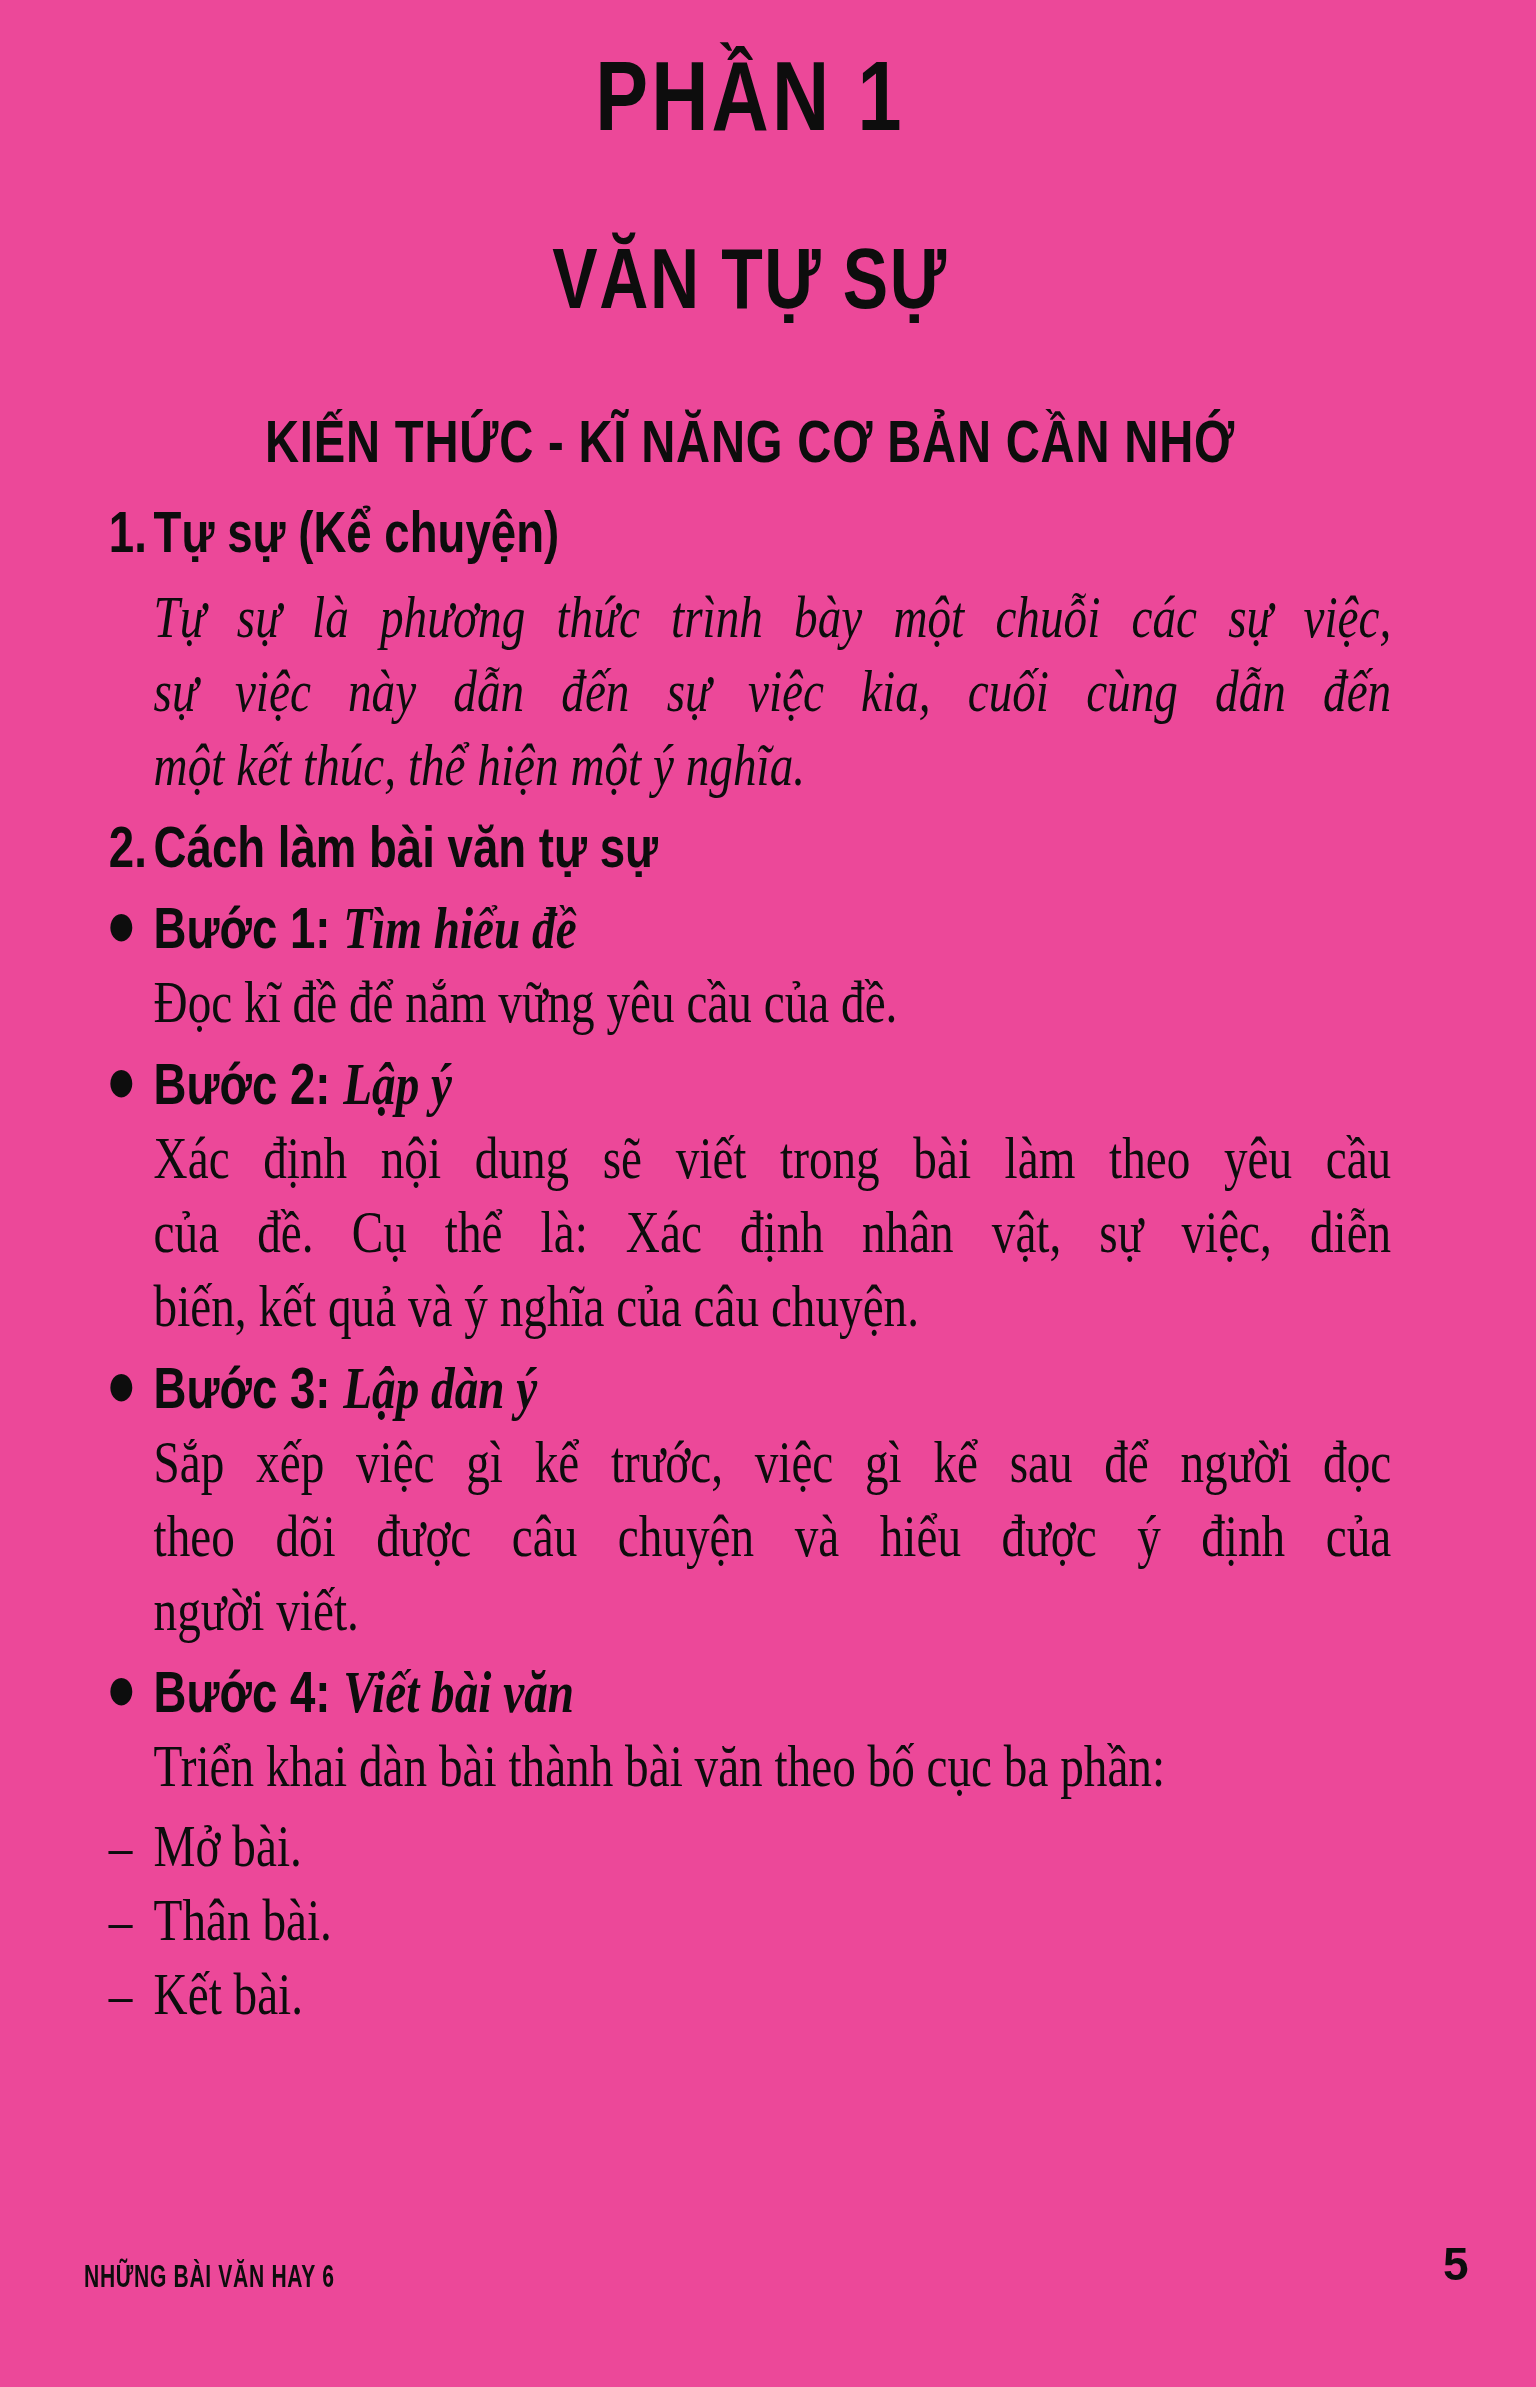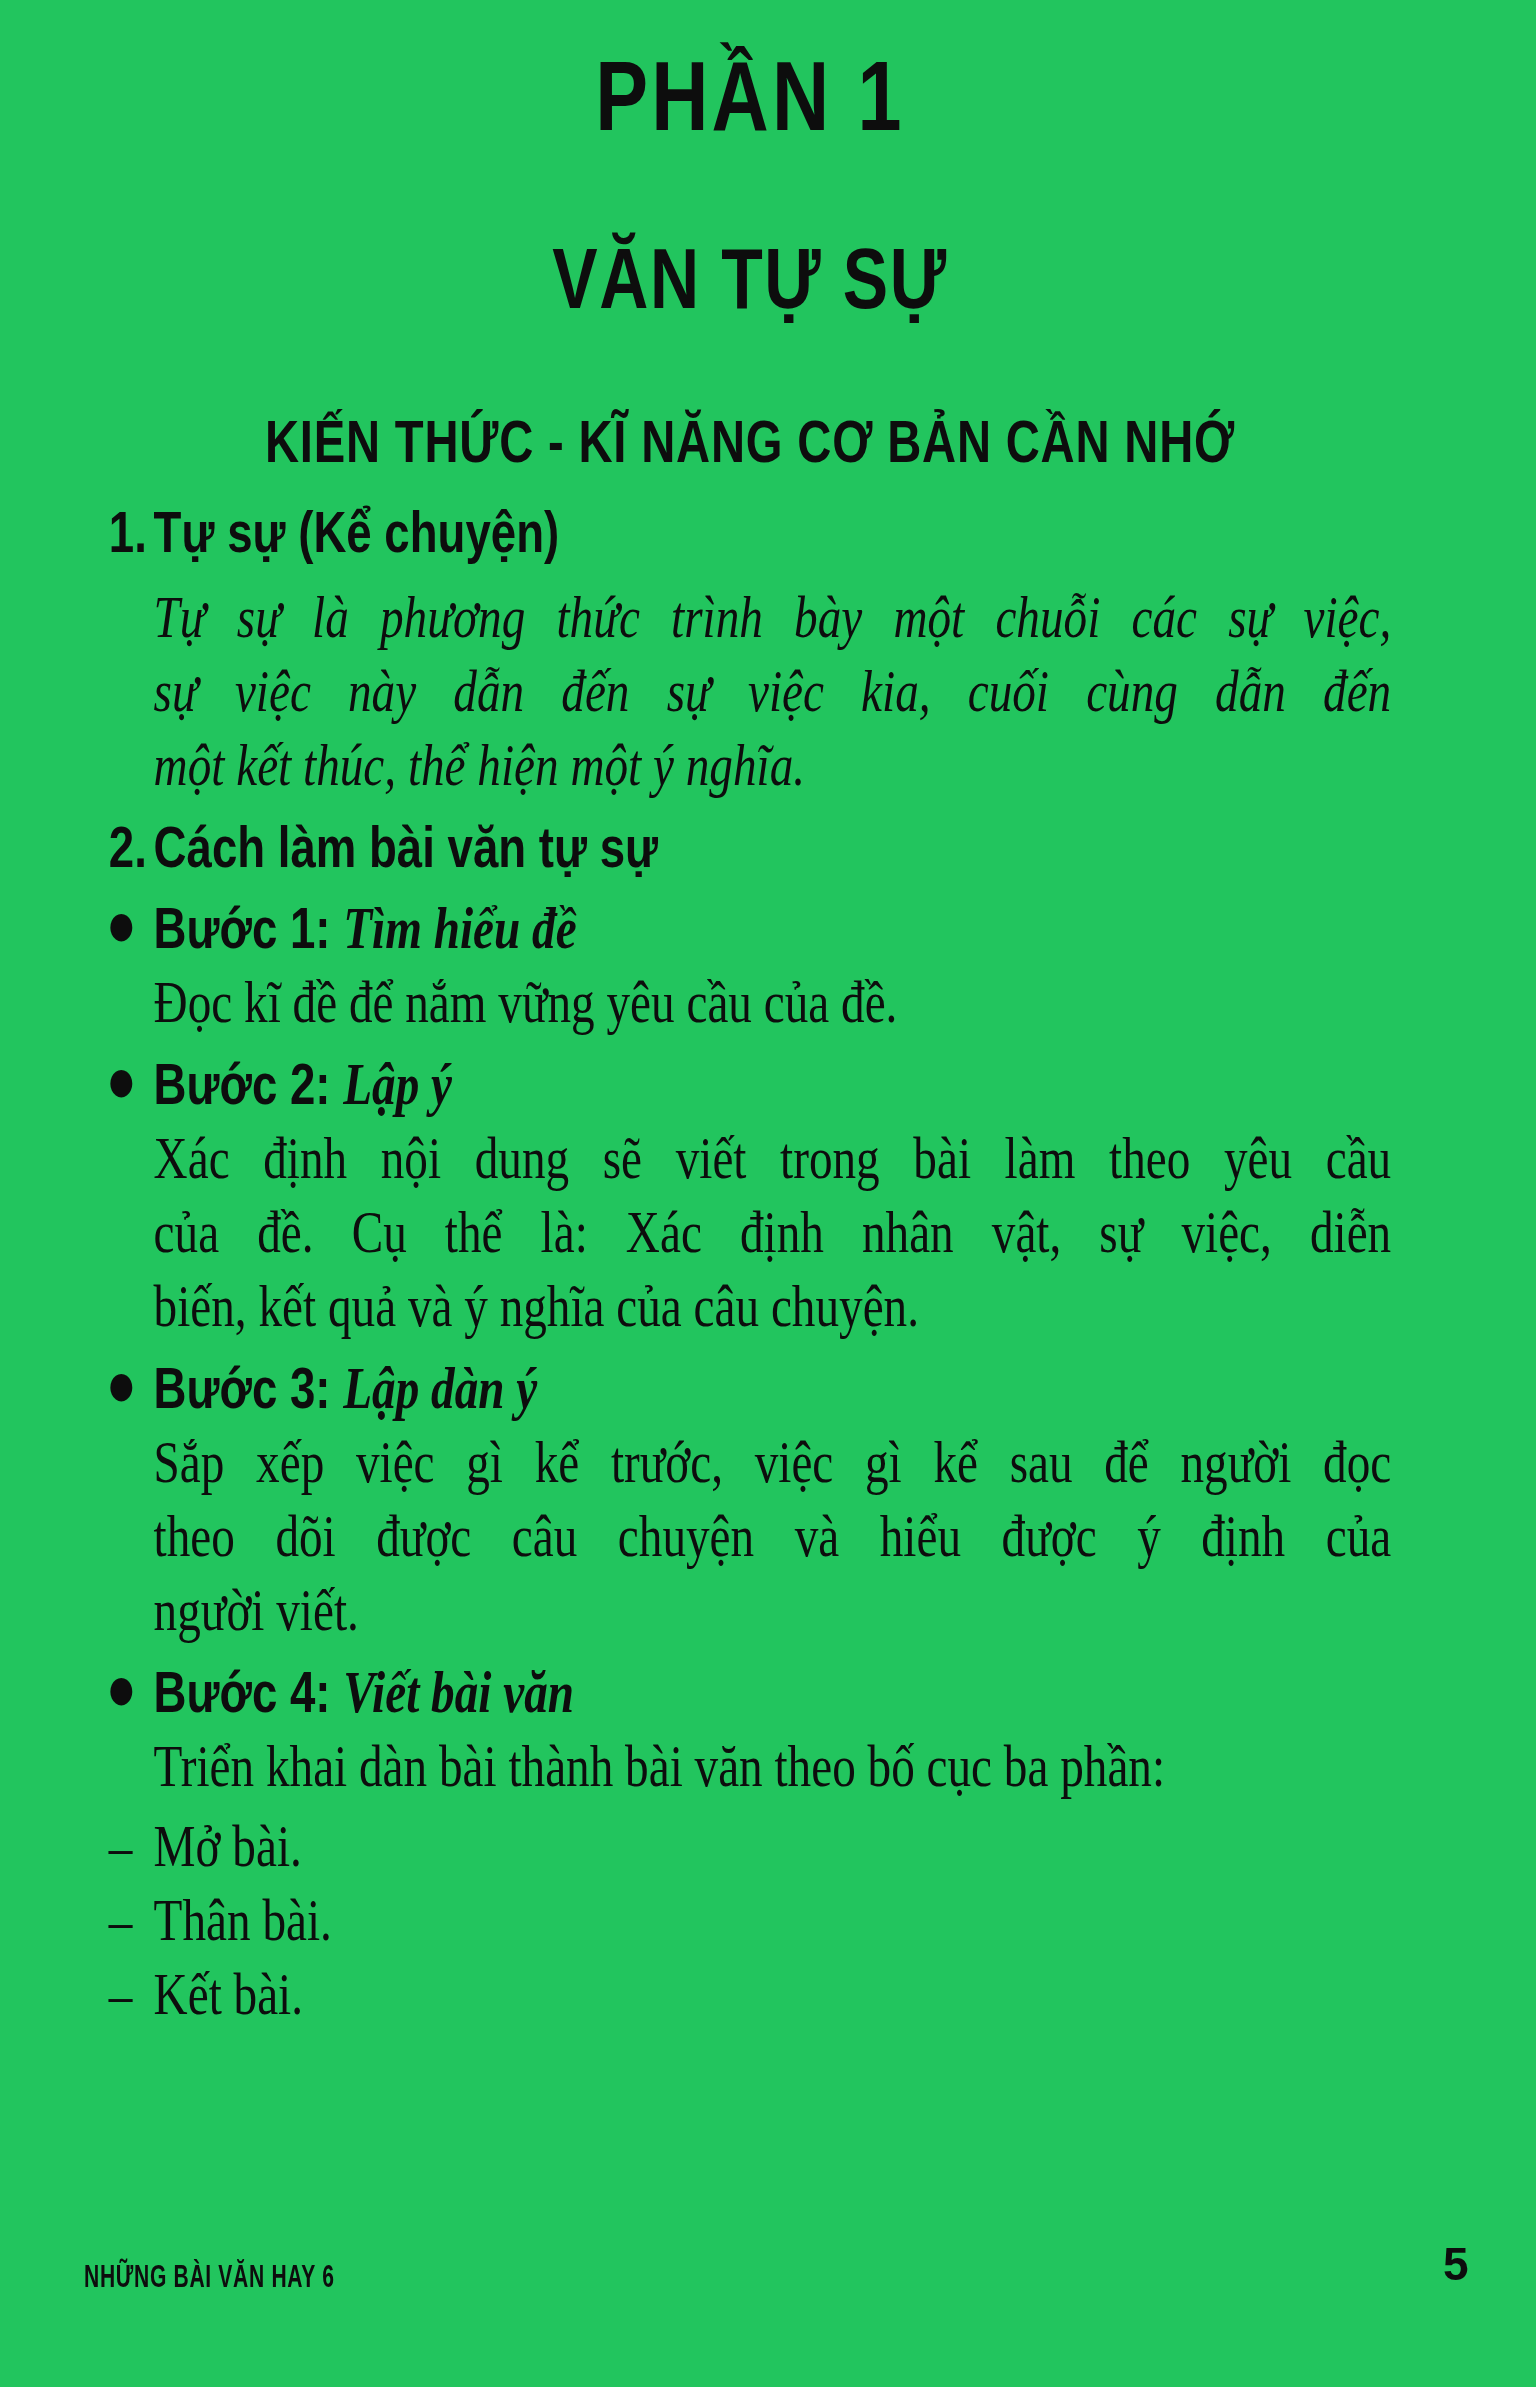--- a/index.html
+++ b/index.html
@@ -4,21 +4,21 @@
 <style>
   html,body{margin:0;padding:0;}
   body{
     background:#e8e8e6;
     font-family:"Liberation Serif","DejaVu Serif",serif;
   }
   .page{
     position:relative;
     width:1537px;height:2388px;
     margin:0 auto;
-    background:#22c55e;
+    background:#ec4899;
     color:#0d0d0d;
     overflow:hidden;
   }
   
   .scale-wrap{
     position:absolute;left:0;top:0;
     width:1921px;
     transform:scaleX(0.8);
     transform-origin:0 0;
   }

